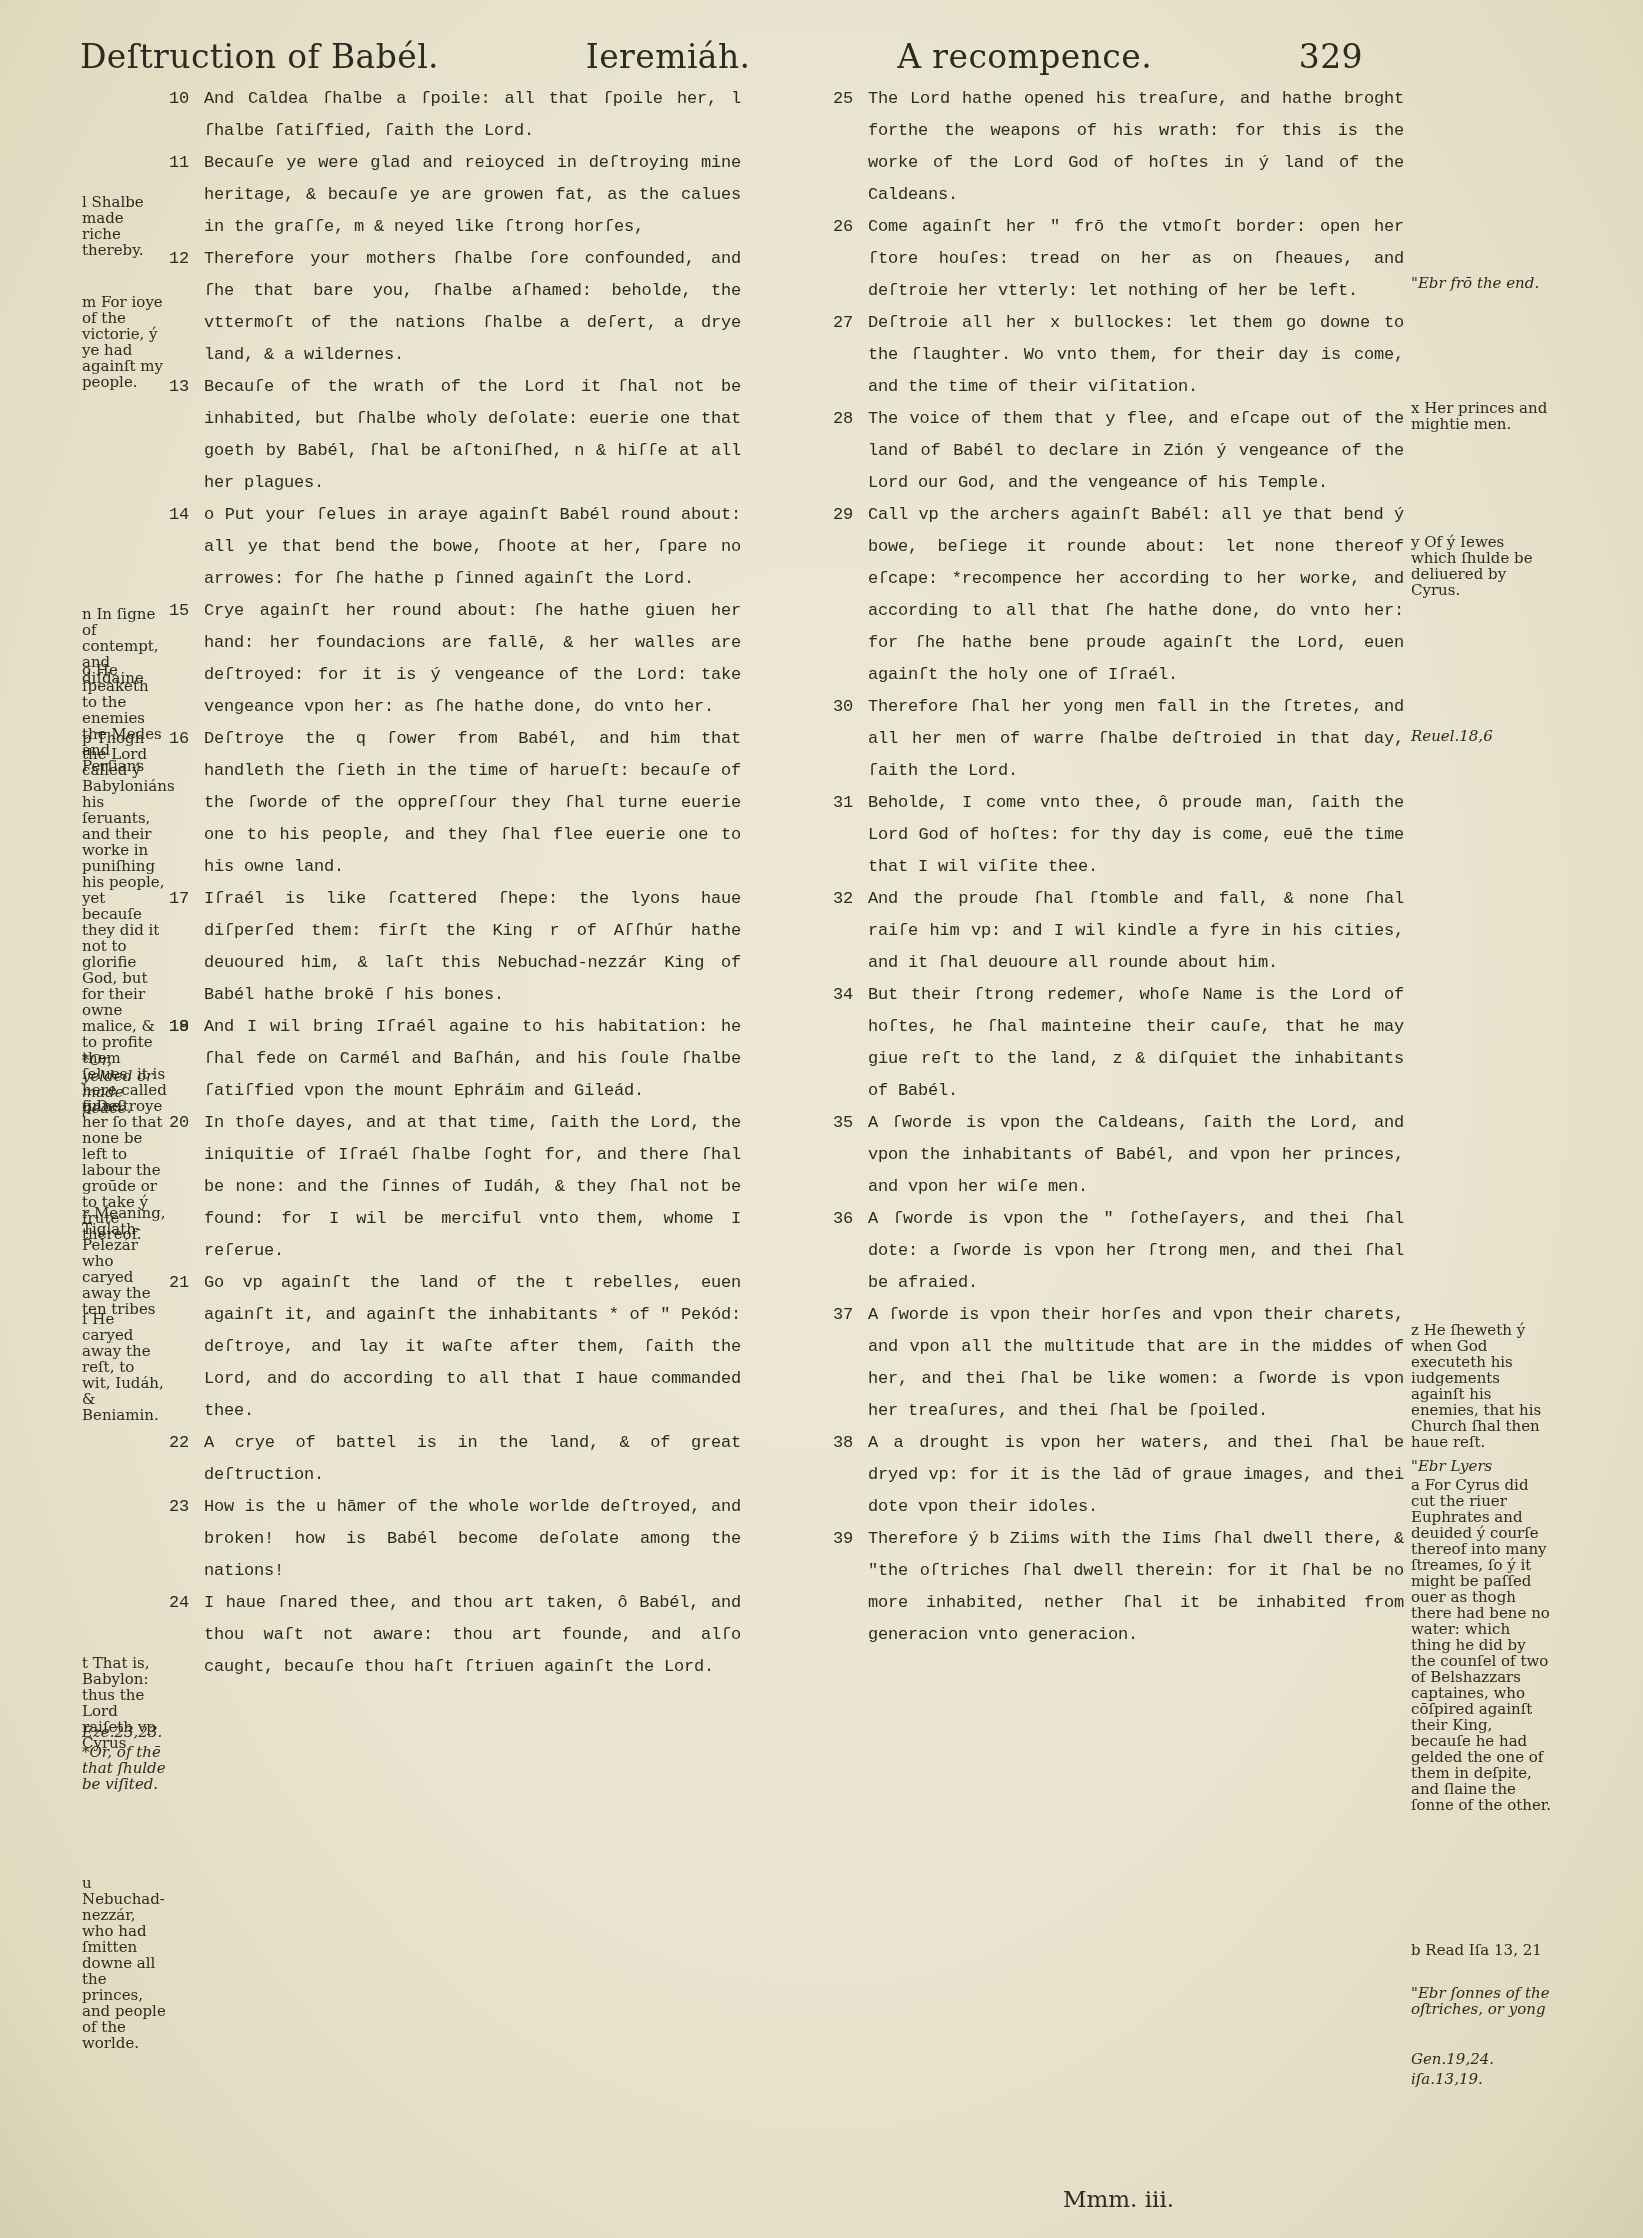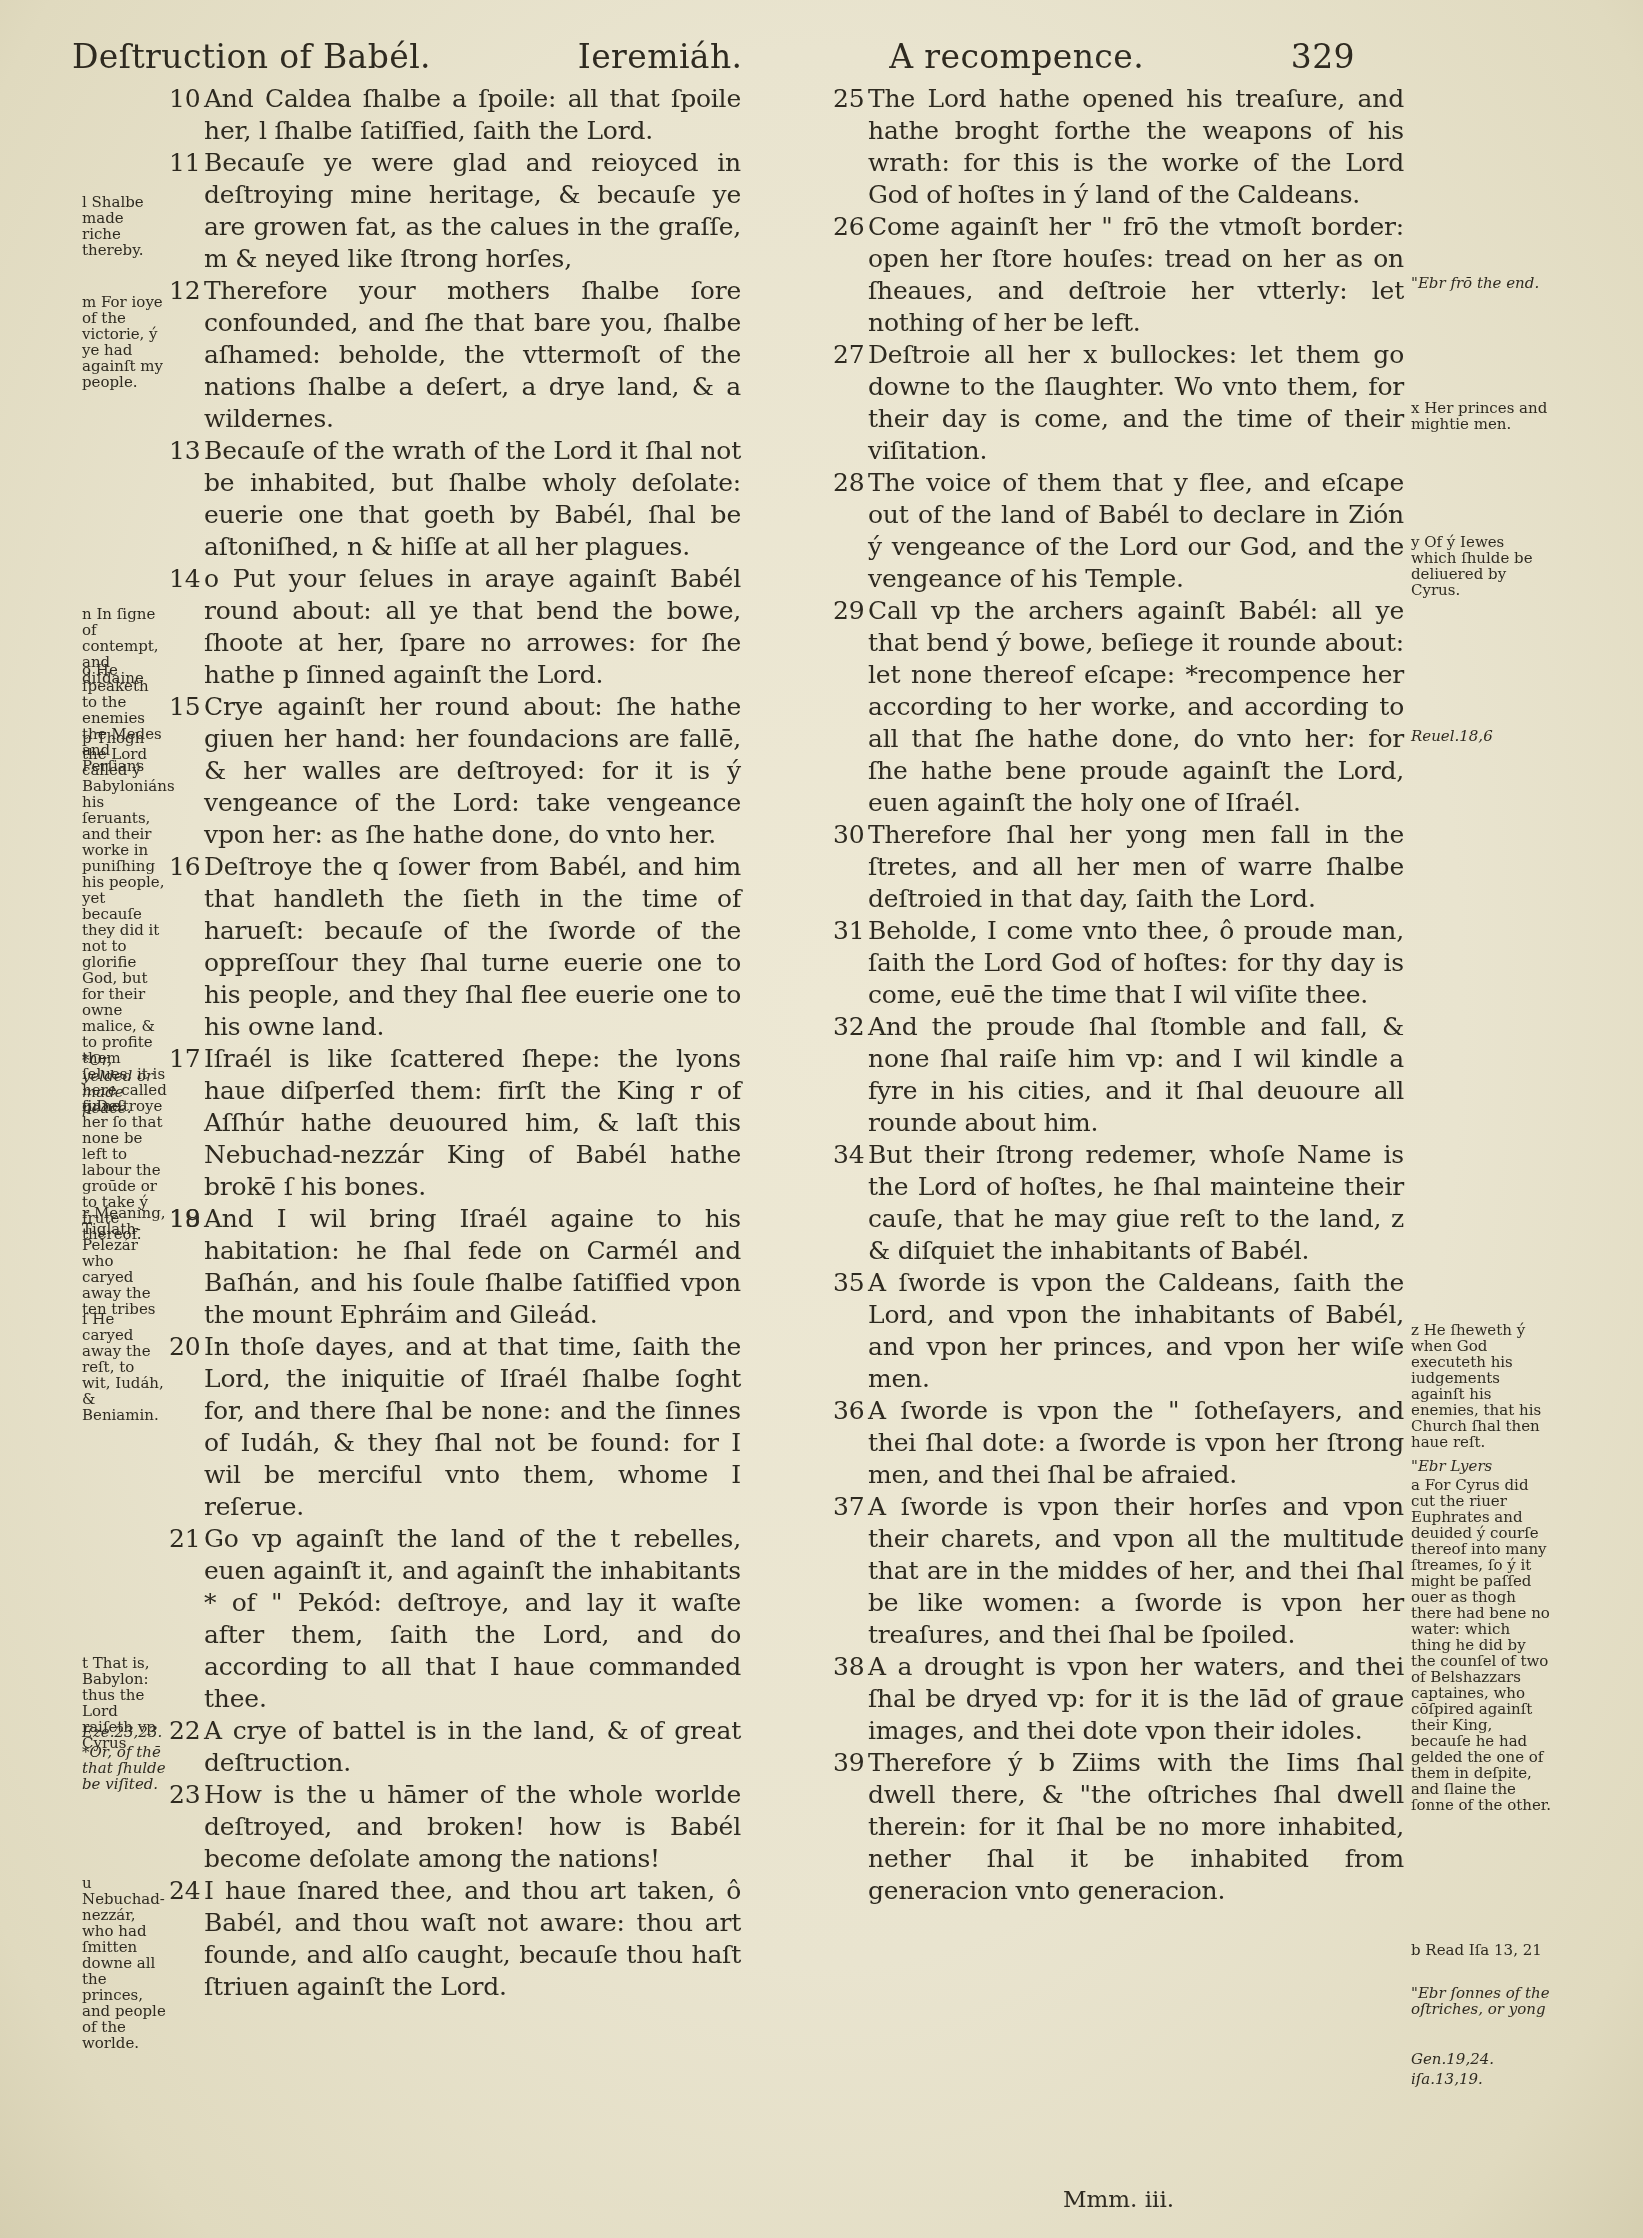--- a/index.html
+++ b/index.html
@@ -9,29 +9,30 @@
     font-family:"DejaVu Serif", serif;
   }
   .page{
     position:relative;
     width:1644px;height:2239px;
     background:radial-gradient(ellipse at 50% 45%, #ede8d4 0%, #e9e4cf 55%, #e0dabf 88%, #d5ceb0 100%);
     color:#2e2a20;
     overflow:hidden;
   }
   .header{
-    position:absolute;left:72px;top:37px;width:1283px;
+    position:absolute;left:80px;top:37px;width:1283px;
     display:flex;justify-content:space-between;align-items:baseline;
     font-size:33px;letter-spacing:0.4px;
   }
   .col{
     position:absolute;top:83px;
-    font-size:25px;line-height:32px;
+    font-size:17px;line-height:32px;
     text-align:justify;
     letter-spacing:-0.2px;
+    font-family:Liberation Mono, monospace;
   }
   .col-left{left:169px;width:572px;}
   .col-right{left:833px;width:571px;}
   .verse{position:relative;margin:0;padding-left:35px;}
   .vnum{position:absolute;left:0;top:0;}
   .notes-col{
     position:absolute;top:83px;height:2129px;
     font-size:15px;line-height:16px;
   }
   .notes-left{left:82px;width:85px;}

